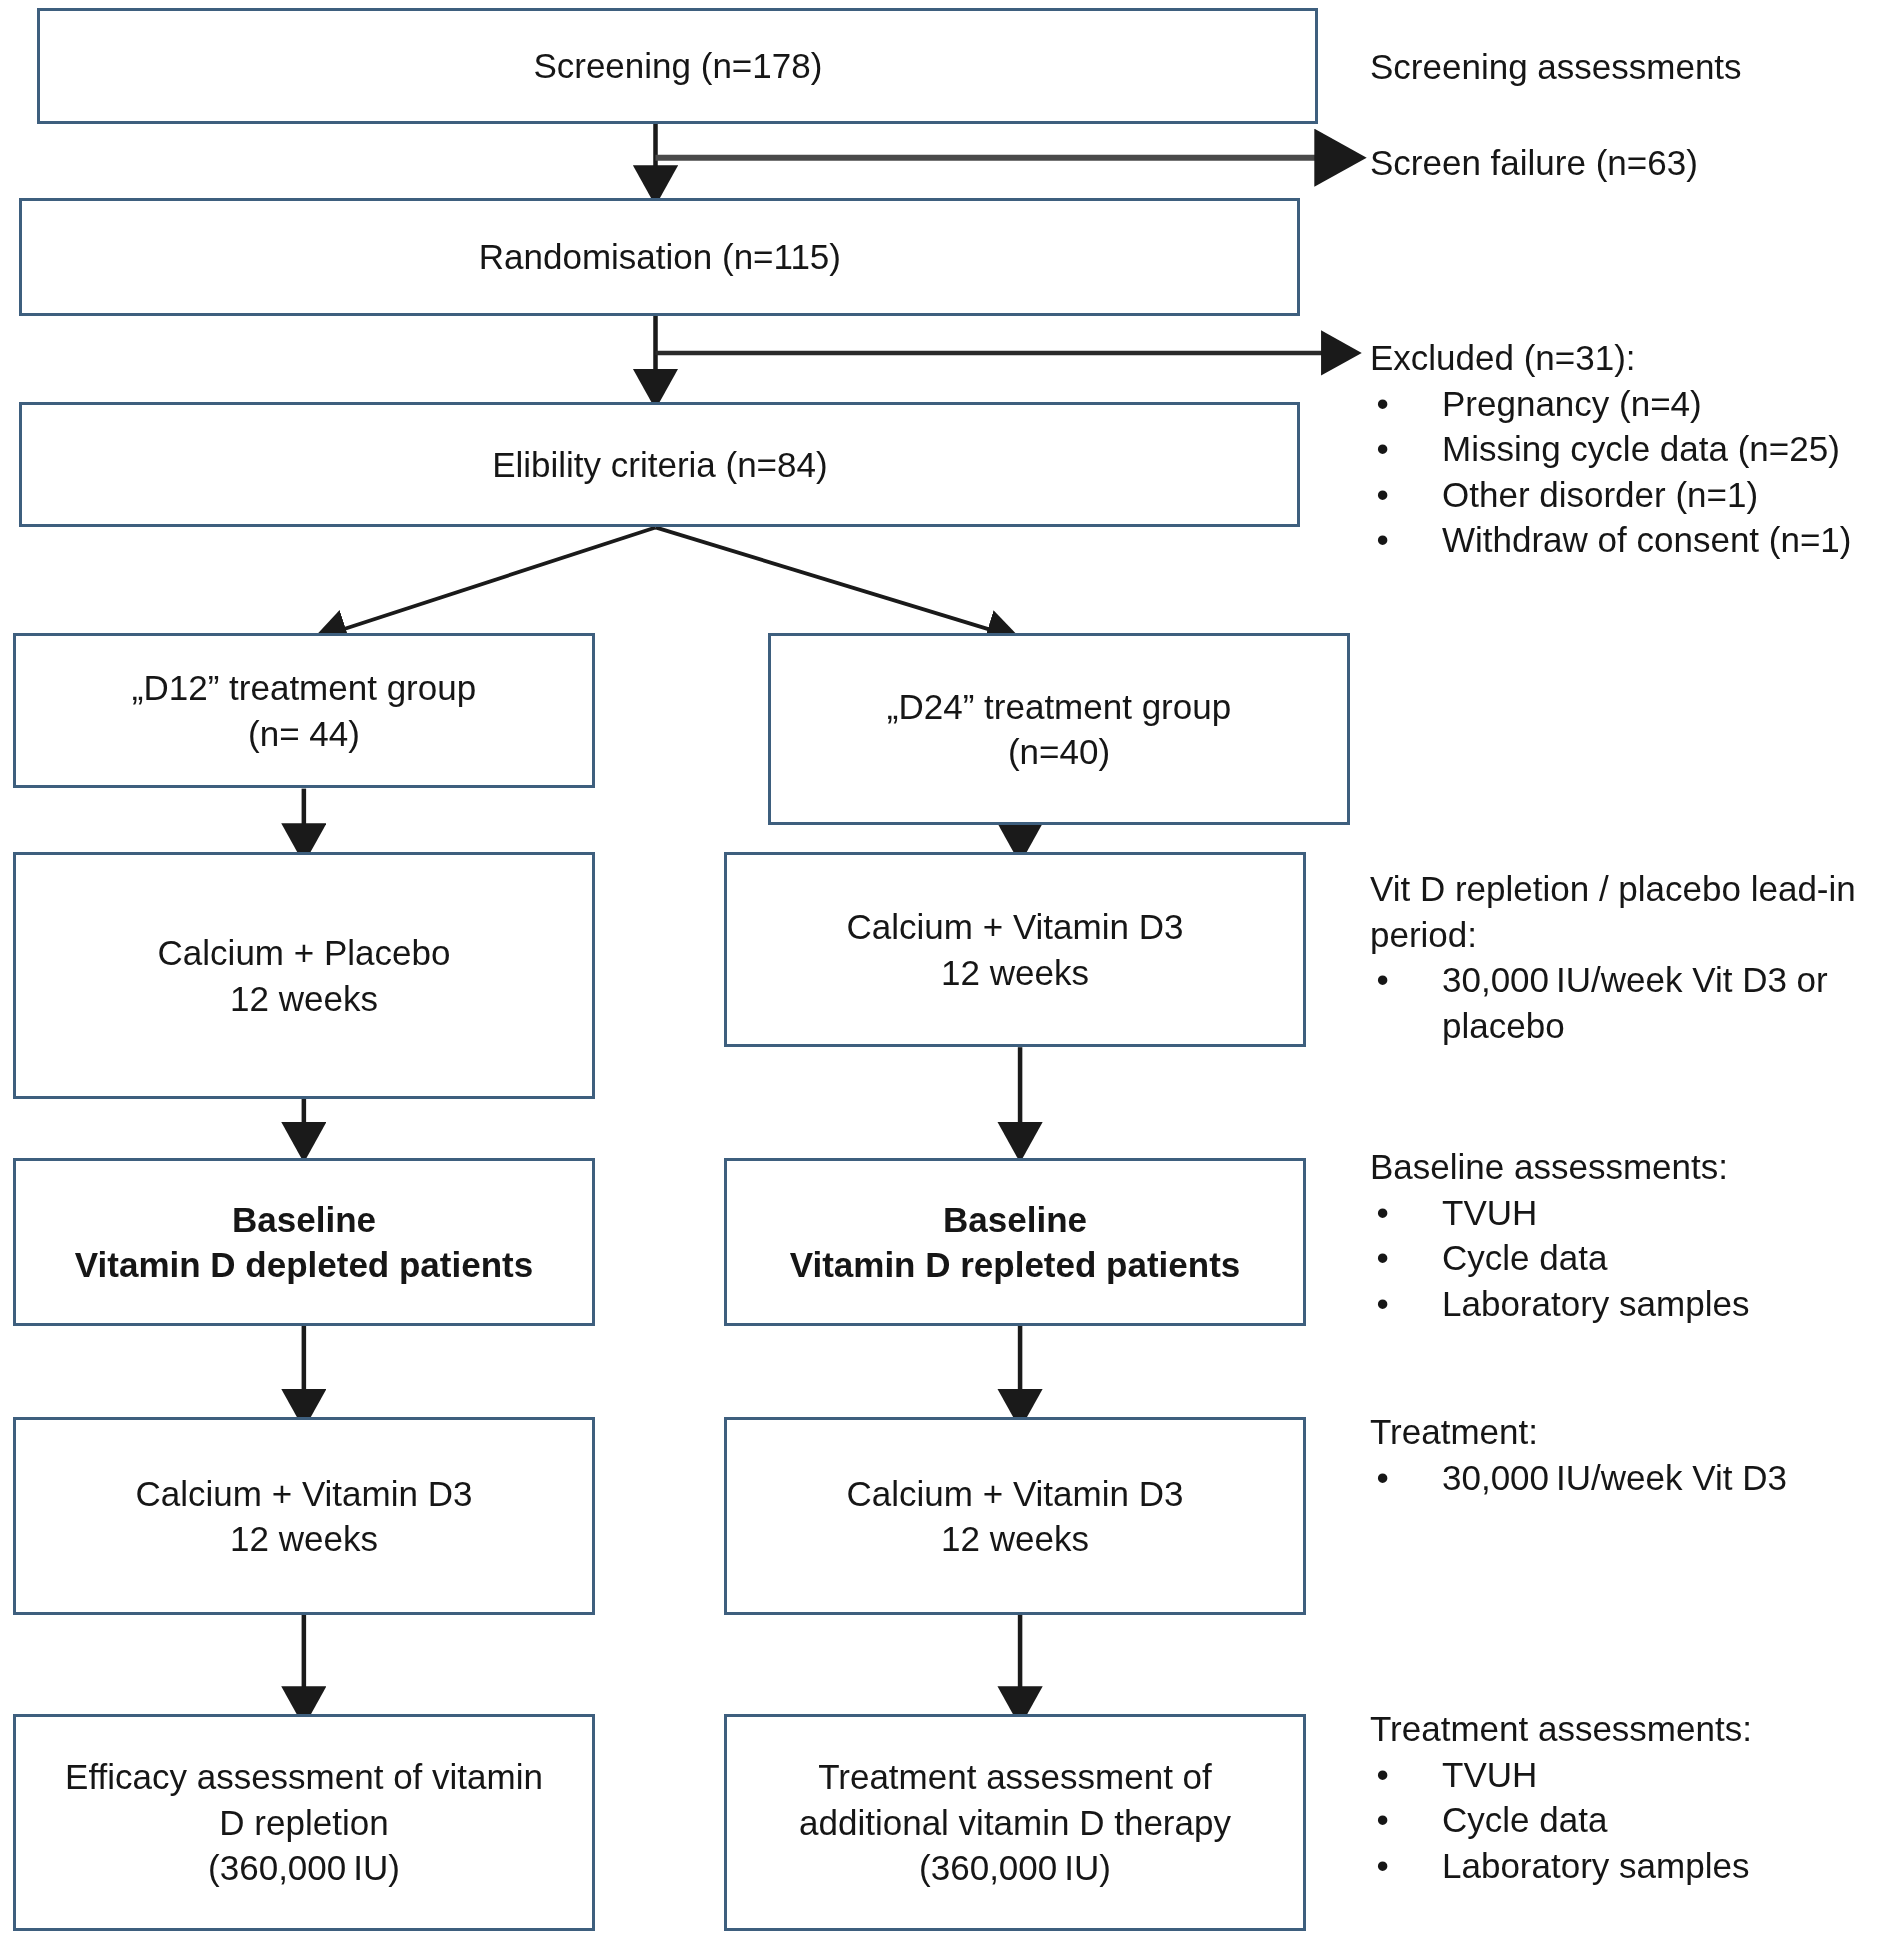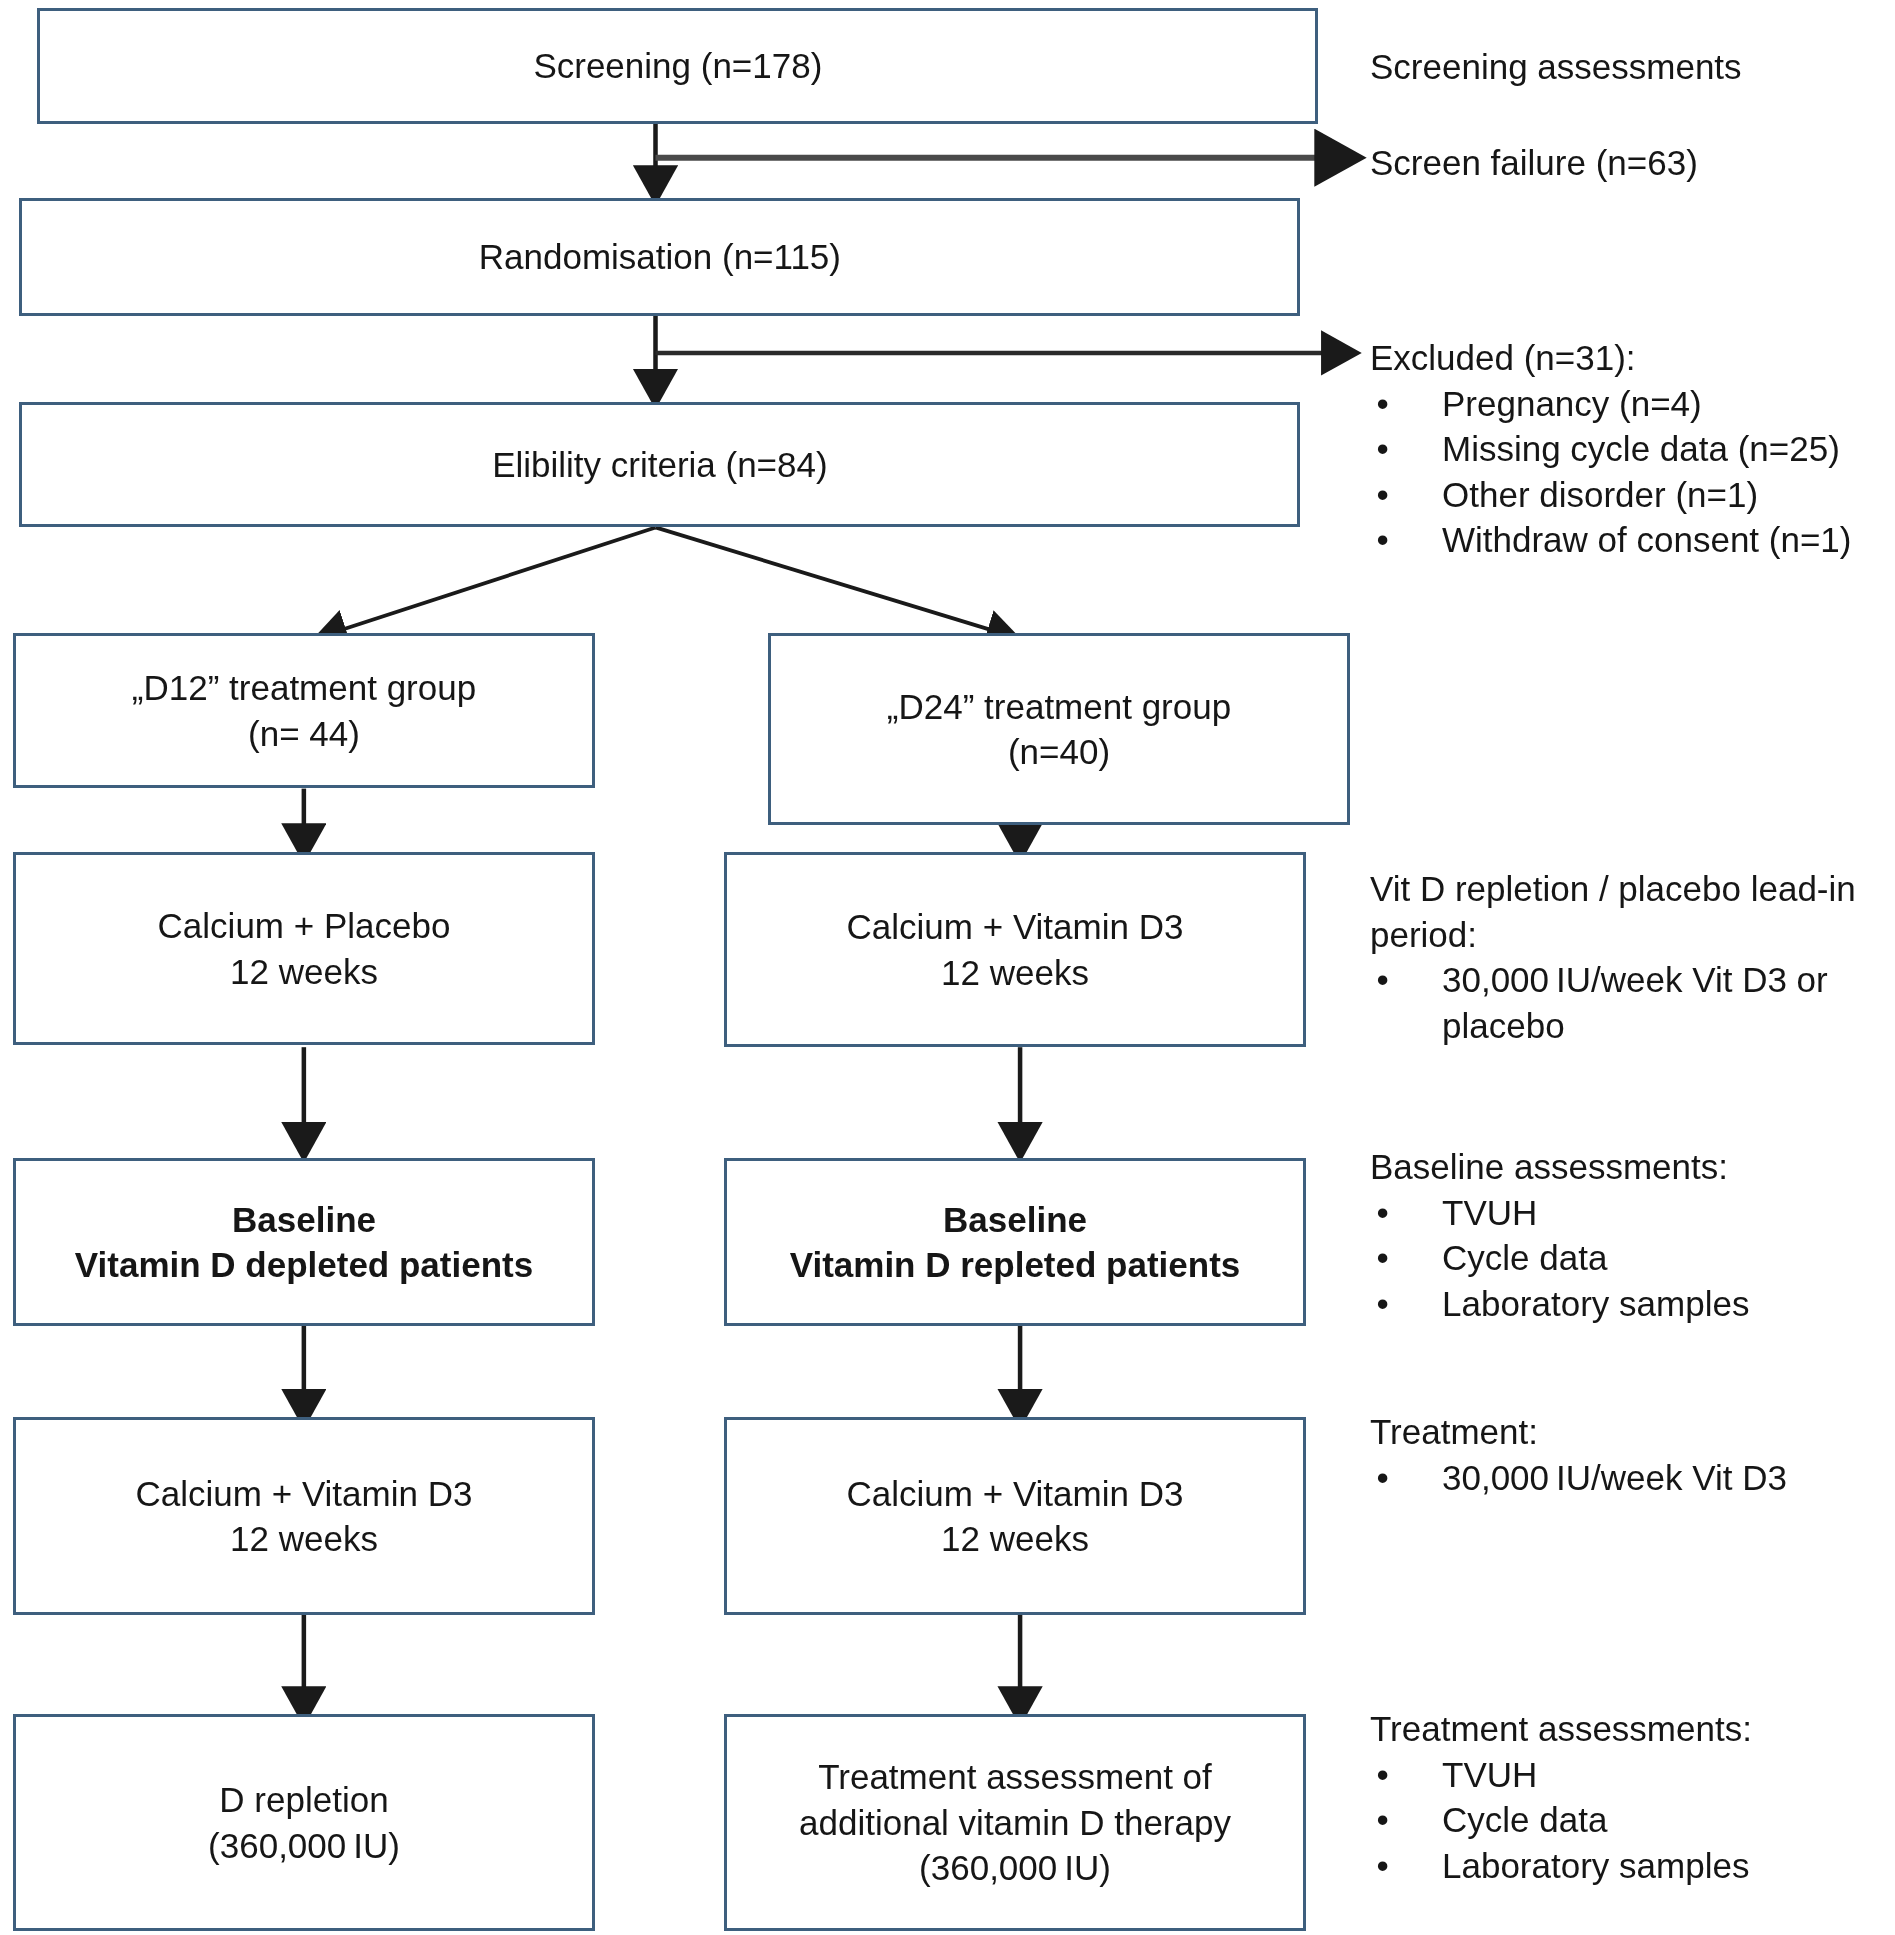--- a/index.html
+++ b/index.html
@@ -114,36 +114,37 @@
 
   <div class="box" style="left:19.4px;top:402px;width:1281px;height:125px;">
     <span class="line">Elibility criteria  (n=84)</span>
   </div>
 
   <div class="box" style="left:13px;top:633px;width:582px;height:155px;">
     <span class="line">„D12” treatment group</span>
     <span class="line">(n= 44)</span>
   </div>
 
-  <div class="box" style="left:13px;top:852px;width:582px;height:193px;">
+  <div class="box" style="left:13px;top:852px;width:582px;height:247px;">
     <span class="line">Calcium + Placebo</span>
     <span class="line">12 weeks</span>
   </div>
 
   <div class="box bold" style="left:13px;top:1150px;width:582px;height:168px;">
     <span class="line">Baseline</span>
     <span class="line">Vitamin D depleted patients</span>
   </div>
 
   <div class="box" style="left:13px;top:1417px;width:582px;height:198px;">
     <span class="line">Calcium + Vitamin D3</span>
     <span class="line">12 weeks</span>
   </div>
 
   <div class="box" style="left:13px;top:1714px;width:582px;height:217px;">
+    <span class="line">Efficacy assessment of vitamin</span>
     <span class="line">D repletion</span>
     <span class="line">(360,000 IU)</span>
   </div>
 
   <div class="box" style="left:724px;top:633px;width:582px;height:192px;margin-left:44px;">
     <span class="line">„D24” treatment group</span>
     <span class="line">(n=40)</span>
   </div>
 
   <div class="box" style="left:724px;top:852px;width:582px;height:195px;">

